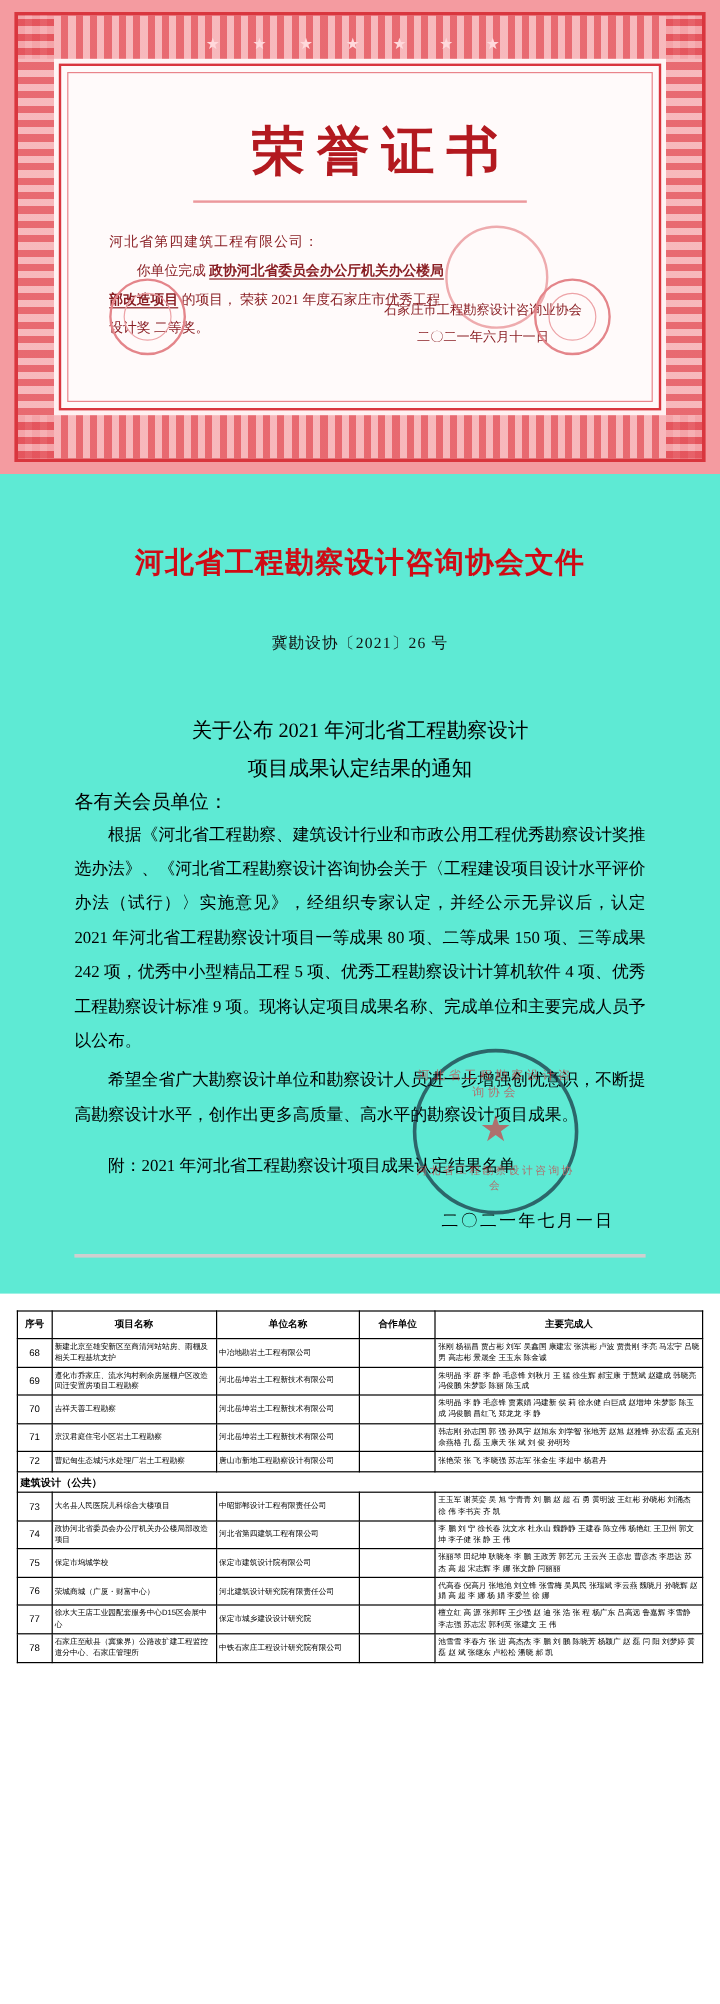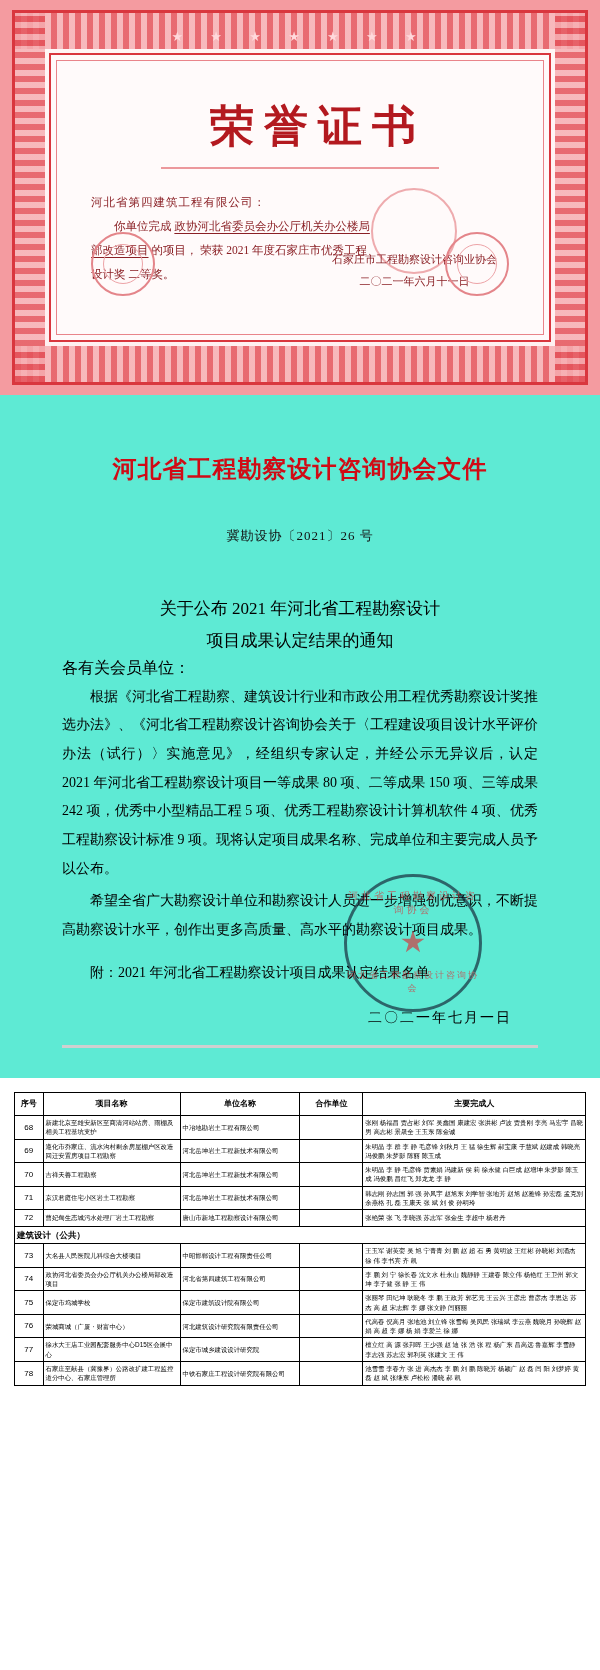--- a/index.html
+++ b/index.html
@@ -61,23 +61,23 @@
   .cert-title-underline {
     position:absolute; top:112px; left:110px; right:110px;
     height:2px; background:#d9363e; opacity:.5;
   }
   .cert-body {
     position:absolute; top:135px; left:40px; right:40px;
     font-size:11.5px; color:#8a1f24; line-height:2.1;
   }
   .cert-body .l1 { letter-spacing:1px; }
   .cert-body .l-ind { text-indent:2em; }
-  .u { text-decoration:underline; text-underline-offset:3px; }
+  .u { text-decoration:underline; text-underline-offset:3px;font-weight:bold; }
   .cert-sign {
-    position:absolute; right:52px; bottom:48px;
+    position:absolute; right:64px; bottom:48px;
     text-align:center; font-size:11px; color:#8a1f24; line-height:2;
   }
   .cert-stamp {
     position:absolute; right:92px; bottom:66px;
     width:86px; height:86px; border:2px solid #e06a70;
     border-radius:50%; opacity:.55;
   }
   .cert-corner {
     position:absolute; width:64px; height:64px;
     border:2px solid #e4858a; border-radius:50%;

